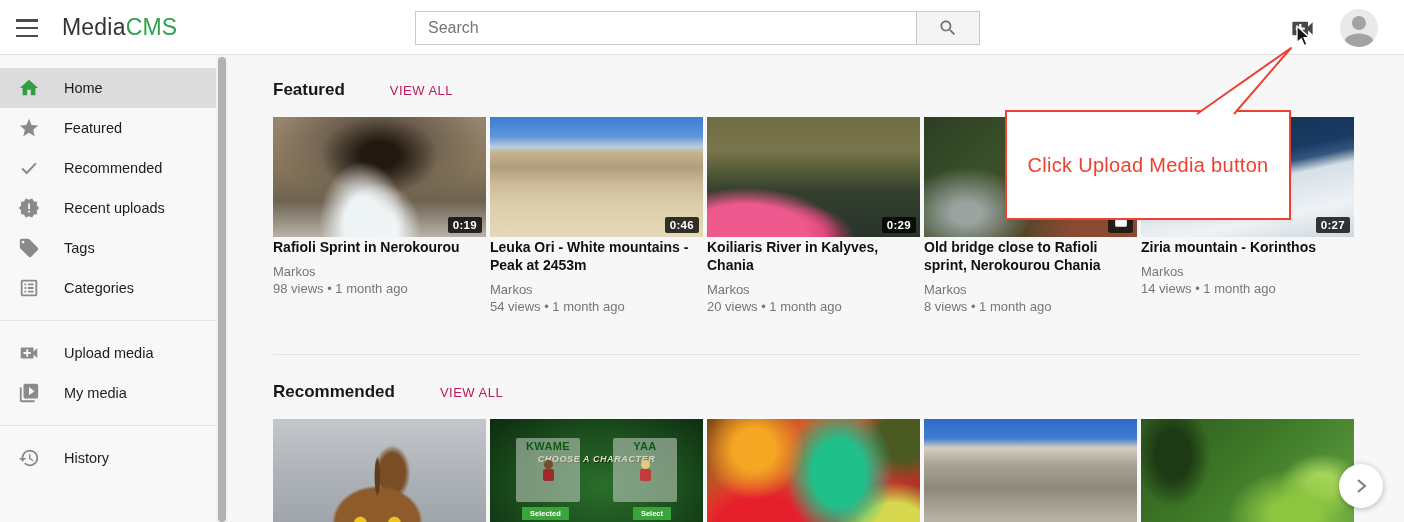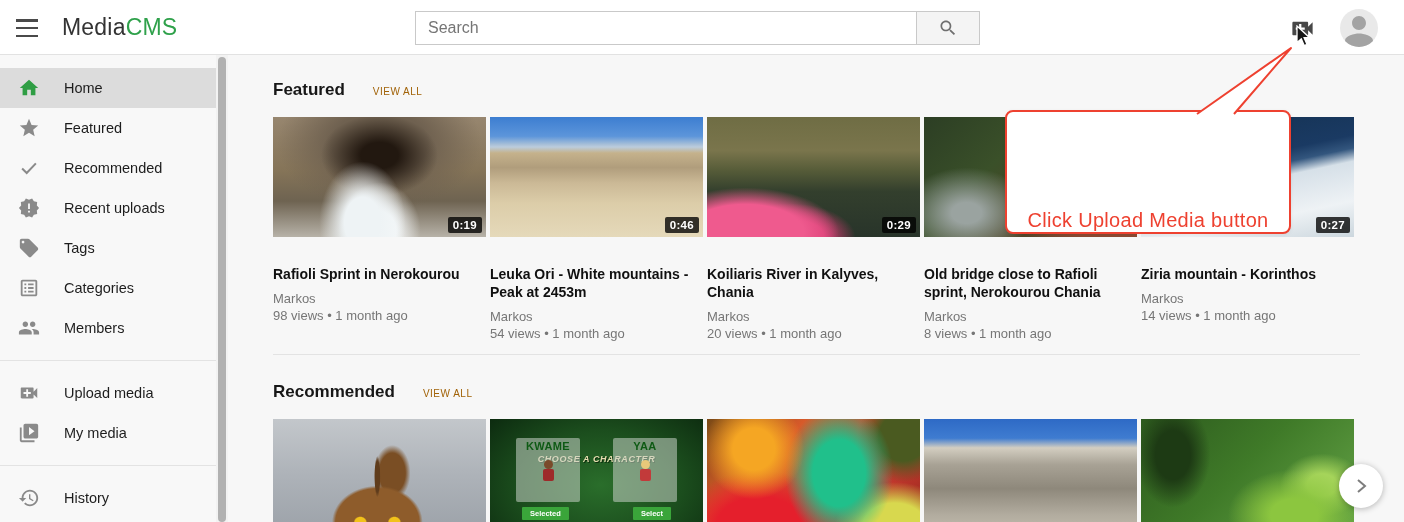--- a/index.html
+++ b/index.html
@@ -41,31 +41,31 @@
   .sb-scroll-track { position:absolute; left:216px; top:55px; width:12px; height:467px; background:#f2f2f2; }
   .sb-scroll-thumb { position:absolute; left:218px; top:57px; width:8px; height:465px;
                      background:#b1b1b1; border-radius:4px; cursor:pointer; }
 
   
   .main { position:absolute; left:228px; top:55px; width:1176px; height:467px; background:#f7f7f7; }
   .section1 { margin:0 44px 0 45px; padding-top:25px; height:300px; border-bottom:1px solid #e3e3e3; }
   .section2 { margin:0 0 0 45px; padding-top:27px; }
   .sec-head { display:flex; align-items:baseline; }
   .sec-title { font-size:17px; font-weight:bold; color:#171717; }
-  .view-all { margin-left:28px; font-size:10px; font-weight:500; letter-spacing:.5px;
-              color:#a16207; cursor:pointer; }
+  .view-all { margin-left:45px; font-size:13px; font-weight:500; letter-spacing:.5px;
+              color:#be185d; cursor:pointer; }
   .cards { display:flex; gap:4px; margin-top:17px; }
   .card { width:213px; cursor:pointer; }
   .thumb { position:relative; width:213px; height:120px; background:#888; overflow:hidden; }
   .dur { position:absolute; right:4px; bottom:4px; background:rgba(0,0,0,.78); color:#fff;
          font-size:11.5px; font-weight:bold; padding:2px 5px; border-radius:2px; letter-spacing:.3px; }
   .imgbadge { position:absolute; right:4px; bottom:4px; background:rgba(20,20,20,.85);
               border-radius:3px; width:25px; height:22px; display:flex; align-items:center; justify-content:center; }
   .imgbadge svg { width:14px; height:14px; fill:#fff; }
-  .card-title { margin-top:28px; font-size:14px; line-height:18px; font-weight:bold; color:#101010; }
+  .card-title { margin-top:1px; font-size:14px; line-height:18px; font-weight:bold; color:#101010; }
   .card-author { margin-top:7px; font-size:13px; line-height:17px; color:#767676; }
   .card-meta { font-size:13px; line-height:18px; color:#767676; }
 
   
   .thumb-waterfall { background:
       radial-gradient(60px 85px at 42% 88%, #eef3f5 30%, rgba(238,243,245,0) 72%),
       radial-gradient(55px 65px at 50% 95%, #f4f7f8 30%, rgba(244,247,248,0) 75%),
       radial-gradient(75px 52px at 50% 32%, #221810 25%, rgba(34,24,16,0) 78%),
       radial-gradient(120px 80px at 50% 22%, #6f6150 40%, rgba(111,97,80,0) 85%),
       linear-gradient(180deg,#97866f 0%,#857458 45%,#6e6351 70%,#b7b2a8 100%); }
@@ -117,23 +117,23 @@
   .gt-name { text-align:center; font-size:11px; font-weight:bold; color:#0e5a14;
              padding-top:2px; letter-spacing:.4px; }
   .gt-char { width:12px; margin:8px auto 0; }
   .gt-head { width:9px; height:9px; border-radius:50%; margin:0 auto; }
   .gt-body { width:11px; height:12px; margin:0 auto; border-radius:2px; }
   .gt-btn { position:absolute; top:88px; font-size:7.5px; font-weight:bold; color:#fff;
             background:#3aa53a; padding:2px 8px; border-radius:1px;text-align:right; }
   .gt-btn.left { left:32px; } .gt-btn.right { right:32px; }
 
   
-  .tooltip-box { position:absolute; left:1005px; top:110px; width:286px; height:124px;
-                 background:#fff; border:2px solid #ee4130; border-radius:8px; z-index:40;
-                 display:flex; align-items:flex-end; justify-content:center;
+  .tooltip-box { position:absolute; left:1005px; top:110px; width:286px; height:110px;
+                 background:#fff; border:2px solid #ee4130; border-radius:0; z-index:40;
+                 display:flex; align-items:center; justify-content:center;
                  box-shadow:0 1px 4px rgba(0,0,0,.06); }
   .tooltip-text { font-size:20px; color:#ee4130; letter-spacing:.3px; }
   .tooltip-tail { position:absolute; left:1190px; top:40px; width:110px; height:80px; z-index:41; }
 
   
   .next-btn { position:absolute; left:1339px; top:464px; width:44px; height:44px; border-radius:50%;
               background:#fff; box-shadow:0 1px 6px rgba(0,0,0,.28); z-index:15; cursor:pointer;
               display:flex; align-items:center; justify-content:center; }
   .next-btn svg { width:22px; height:22px; stroke:#7d7d7d; fill:none; stroke-width:2; }
 </style>
@@ -202,26 +202,20 @@
             <path d="M21.41 11.58l-9-9C12.05 2.22 11.55 2 11 2H4c-1.1 0-2 .9-2 2v7c0 .55.22 1.05.59 1.42l9 9c.36.36.86.58 1.41.58.55 0 1.05-.22 1.41-.59l7-7c.37-.36.59-.86.59-1.41 0-.55-.23-1.06-.59-1.42zM5.5 7C4.67 7 4 6.33 4 5.5S4.67 4 5.5 4 7 4.67 7 5.5 6.33 7 5.5 7z"></path>
           </svg></span>
         <span class="sb-label">Tags</span>
       </div>
       <div class="sb-item">
         <span class="sb-icon"><svg viewBox="0 0 24 24">
             <path d="M19 5v14H5V5h14m0-2H5c-1.1 0-2 .9-2 2v14c0 1.1.9 2 2 2h14c1.1 0 2-.9 2-2V5c0-1.1-.9-2-2-2zM7 7h2v2H7V7zm0 4h2v2H7v-2zm0 4h2v2H7v-2zm4-8h6v2h-6V7zm0 4h6v2h-6v-2zm0 4h6v2h-6v-2z"></path>
           </svg></span>
         <span class="sb-label">Categories</span>
       </div>
-      <div class="sb-item">
-        <span class="sb-icon"><svg viewBox="0 0 24 24">
-            <path d="M16 11c1.66 0 2.99-1.34 2.99-3S17.66 5 16 5s-3 1.34-3 3 1.34 3 3 3zm-8 0c1.66 0 2.99-1.34 2.99-3S9.66 5 8 5 5 6.34 5 8s1.34 3 3 3zm0 2c-2.33 0-7 1.17-7 3.5V19h14v-2.5c0-2.33-4.67-3.5-7-3.5zm8 0c-.29 0-.62.02-.97.05 1.16.84 1.97 1.97 1.97 3.45V19h6v-2.5c0-2.33-4.67-3.5-7-3.5z"></path>
-          </svg></span>
-        <span class="sb-label">Members</span>
-      </div>
       <div class="sb-divider"></div>
       <div class="sb-item">
         <span class="sb-icon"><svg viewBox="0 0 24 24">
             <path d="M17 10.5V7c0-.55-.45-1-1-1H4c-.55 0-1 .45-1 1v10c0 .55.45 1 1 1h12c.55 0 1-.45 1-1v-3.5l4 4v-11l-4 4zM14 13h-3v3H9v-3H6v-2h3V8h2v3h3v2z"></path>
           </svg></span>
         <span class="sb-label">Upload media</span>
       </div>
       <div class="sb-item">
         <span class="sb-icon"><svg viewBox="0 0 24 24">
             <path d="M4 6H2v14c0 1.1.9 2 2 2h14v-2H4V6zm16-4H8c-1.1 0-2 .9-2 2v12c0 1.1.9 2 2 2h12c1.1 0 2-.9 2-2V4c0-1.1-.9-2-2-2zm-8 12.5v-9l6 4.5-6 4.5z"></path>

